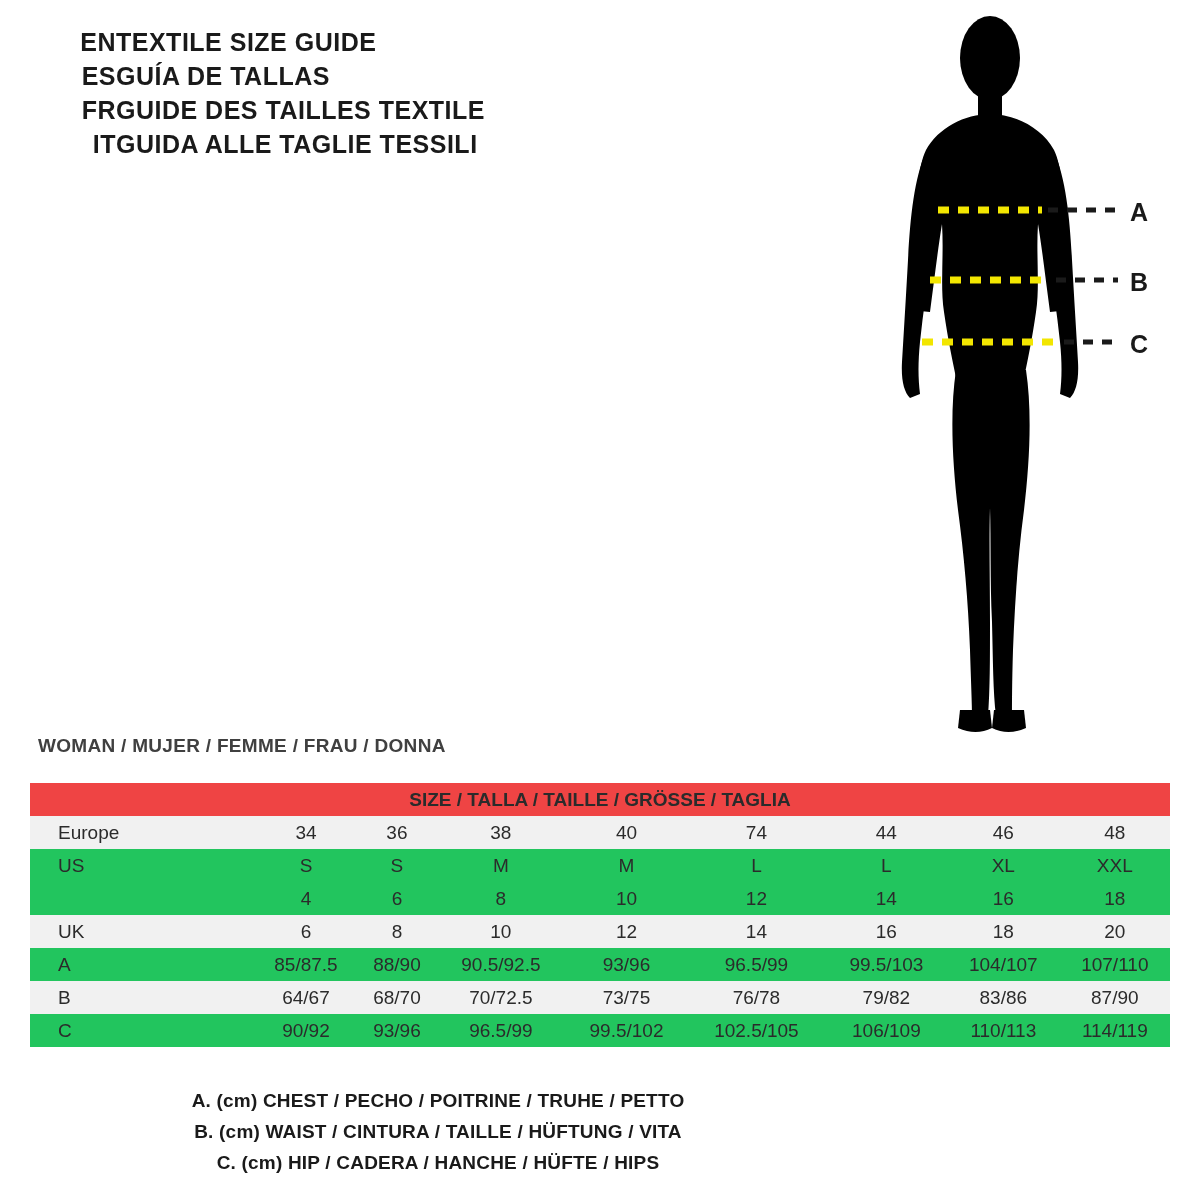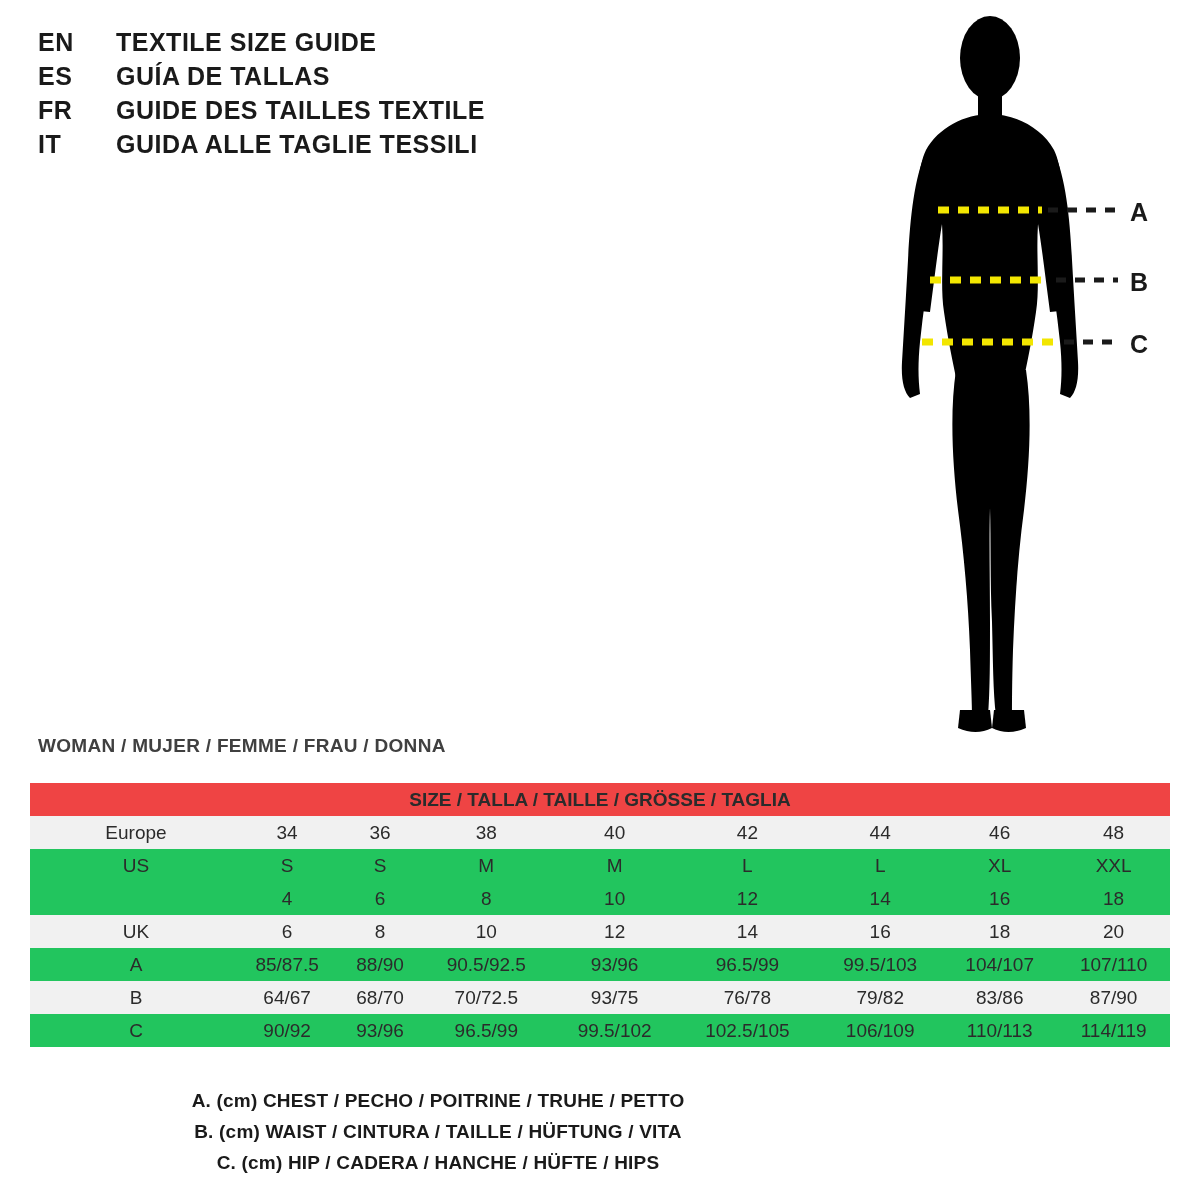--- a/index.html
+++ b/index.html
@@ -27,20 +27,21 @@
     display: flex;
     align-items: baseline;
     height: 34px;
   }
   .lang-code {
     width: 78px;
     font-size: 25px;
     font-weight: bold;
     letter-spacing: 0.5px;
     color: #1a1a1a;
+    text-align: right;
   }
   .lang-title {
     font-size: 25px;
     font-weight: bold;
     letter-spacing: 0.5px;
     color: #1a1a1a;
     white-space: nowrap;
   }
 
   
@@ -88,22 +89,22 @@
   }
   #size-table td, #size-table th {
     padding: 0;
     height: 33px;
     color: #2b2b2b;
     font-weight: normal;
     text-align: center;
     vertical-align: middle;
   }
   #size-table .rowhead {
-    text-align: center;
-    padding-left: 8px;
+    text-align: left;
+    padding-left: 28px;
     width: 196px;
   }
   .hdr-row td {
     background: #ef4444;
     font-weight: bold !important;
     color: #1c1c1c;
     text-align: left;
     padding-left: 12px;
     height: 32px;
   }
@@ -227,21 +228,21 @@
     <tr class="hdr-row">
       <td colspan="9">SIZE / TALLA / TAILLE / GRÖSSE / TAGLIA</td>
     </tr>
 
     <tr class="row-light">
       <td class="rowhead">Europe</td>
       <td>34</td>
       <td>36</td>
       <td>38</td>
       <td>40</td>
-      <td>42</td>
+      <td>74</td>
       <td>44</td>
       <td>46</td>
       <td>48</td>
     </tr>
 
     <tr class="row-dark">
       <td class="rowhead">US</td>
       <td>S</td>
       <td>S</td>
       <td>M</td>
@@ -286,21 +287,21 @@
       <td>99.5/103</td>
       <td>104/107</td>
       <td>107/110</td>
     </tr>
 
     <tr class="row-light">
       <td class="rowhead">B</td>
       <td>64/67</td>
       <td>68/70</td>
       <td>70/72.5</td>
-      <td>93/75</td>
+      <td>73/75</td>
       <td>76/78</td>
       <td>79/82</td>
       <td>83/86</td>
       <td>87/90</td>
     </tr>
 
     <tr class="row-dark">
       <td class="rowhead">C</td>
       <td>90/92</td>
       <td>93/96</td>

